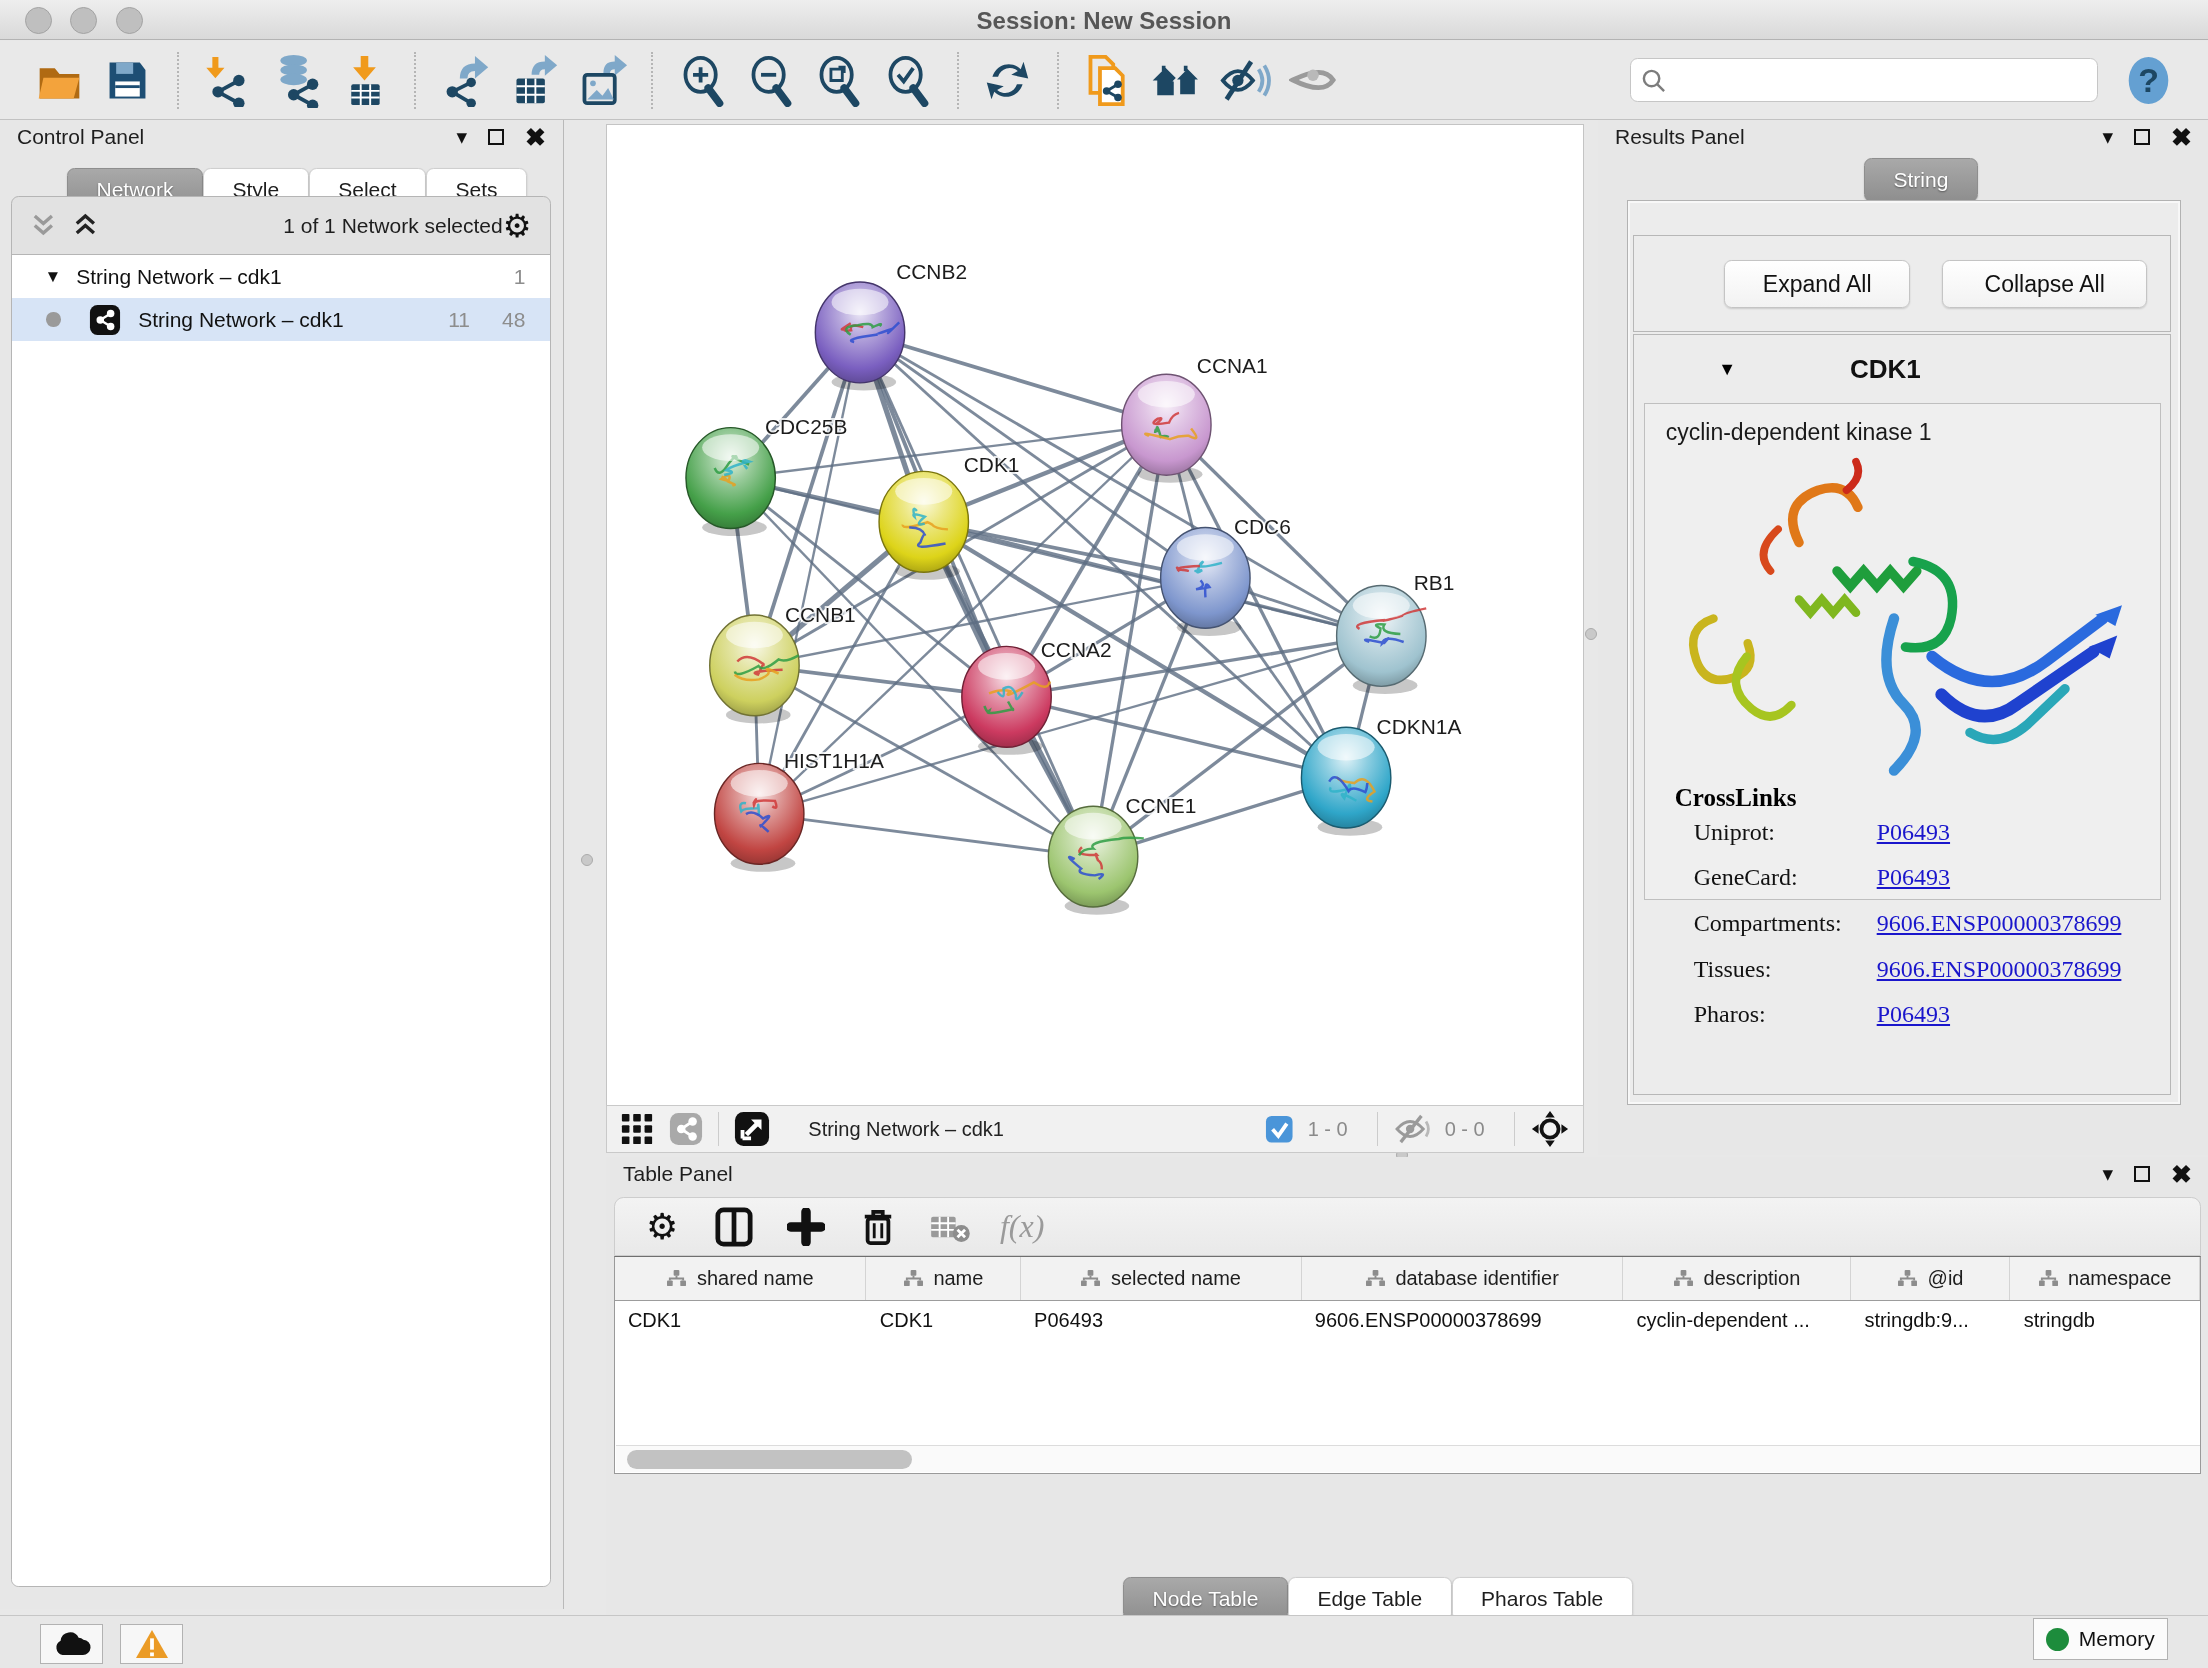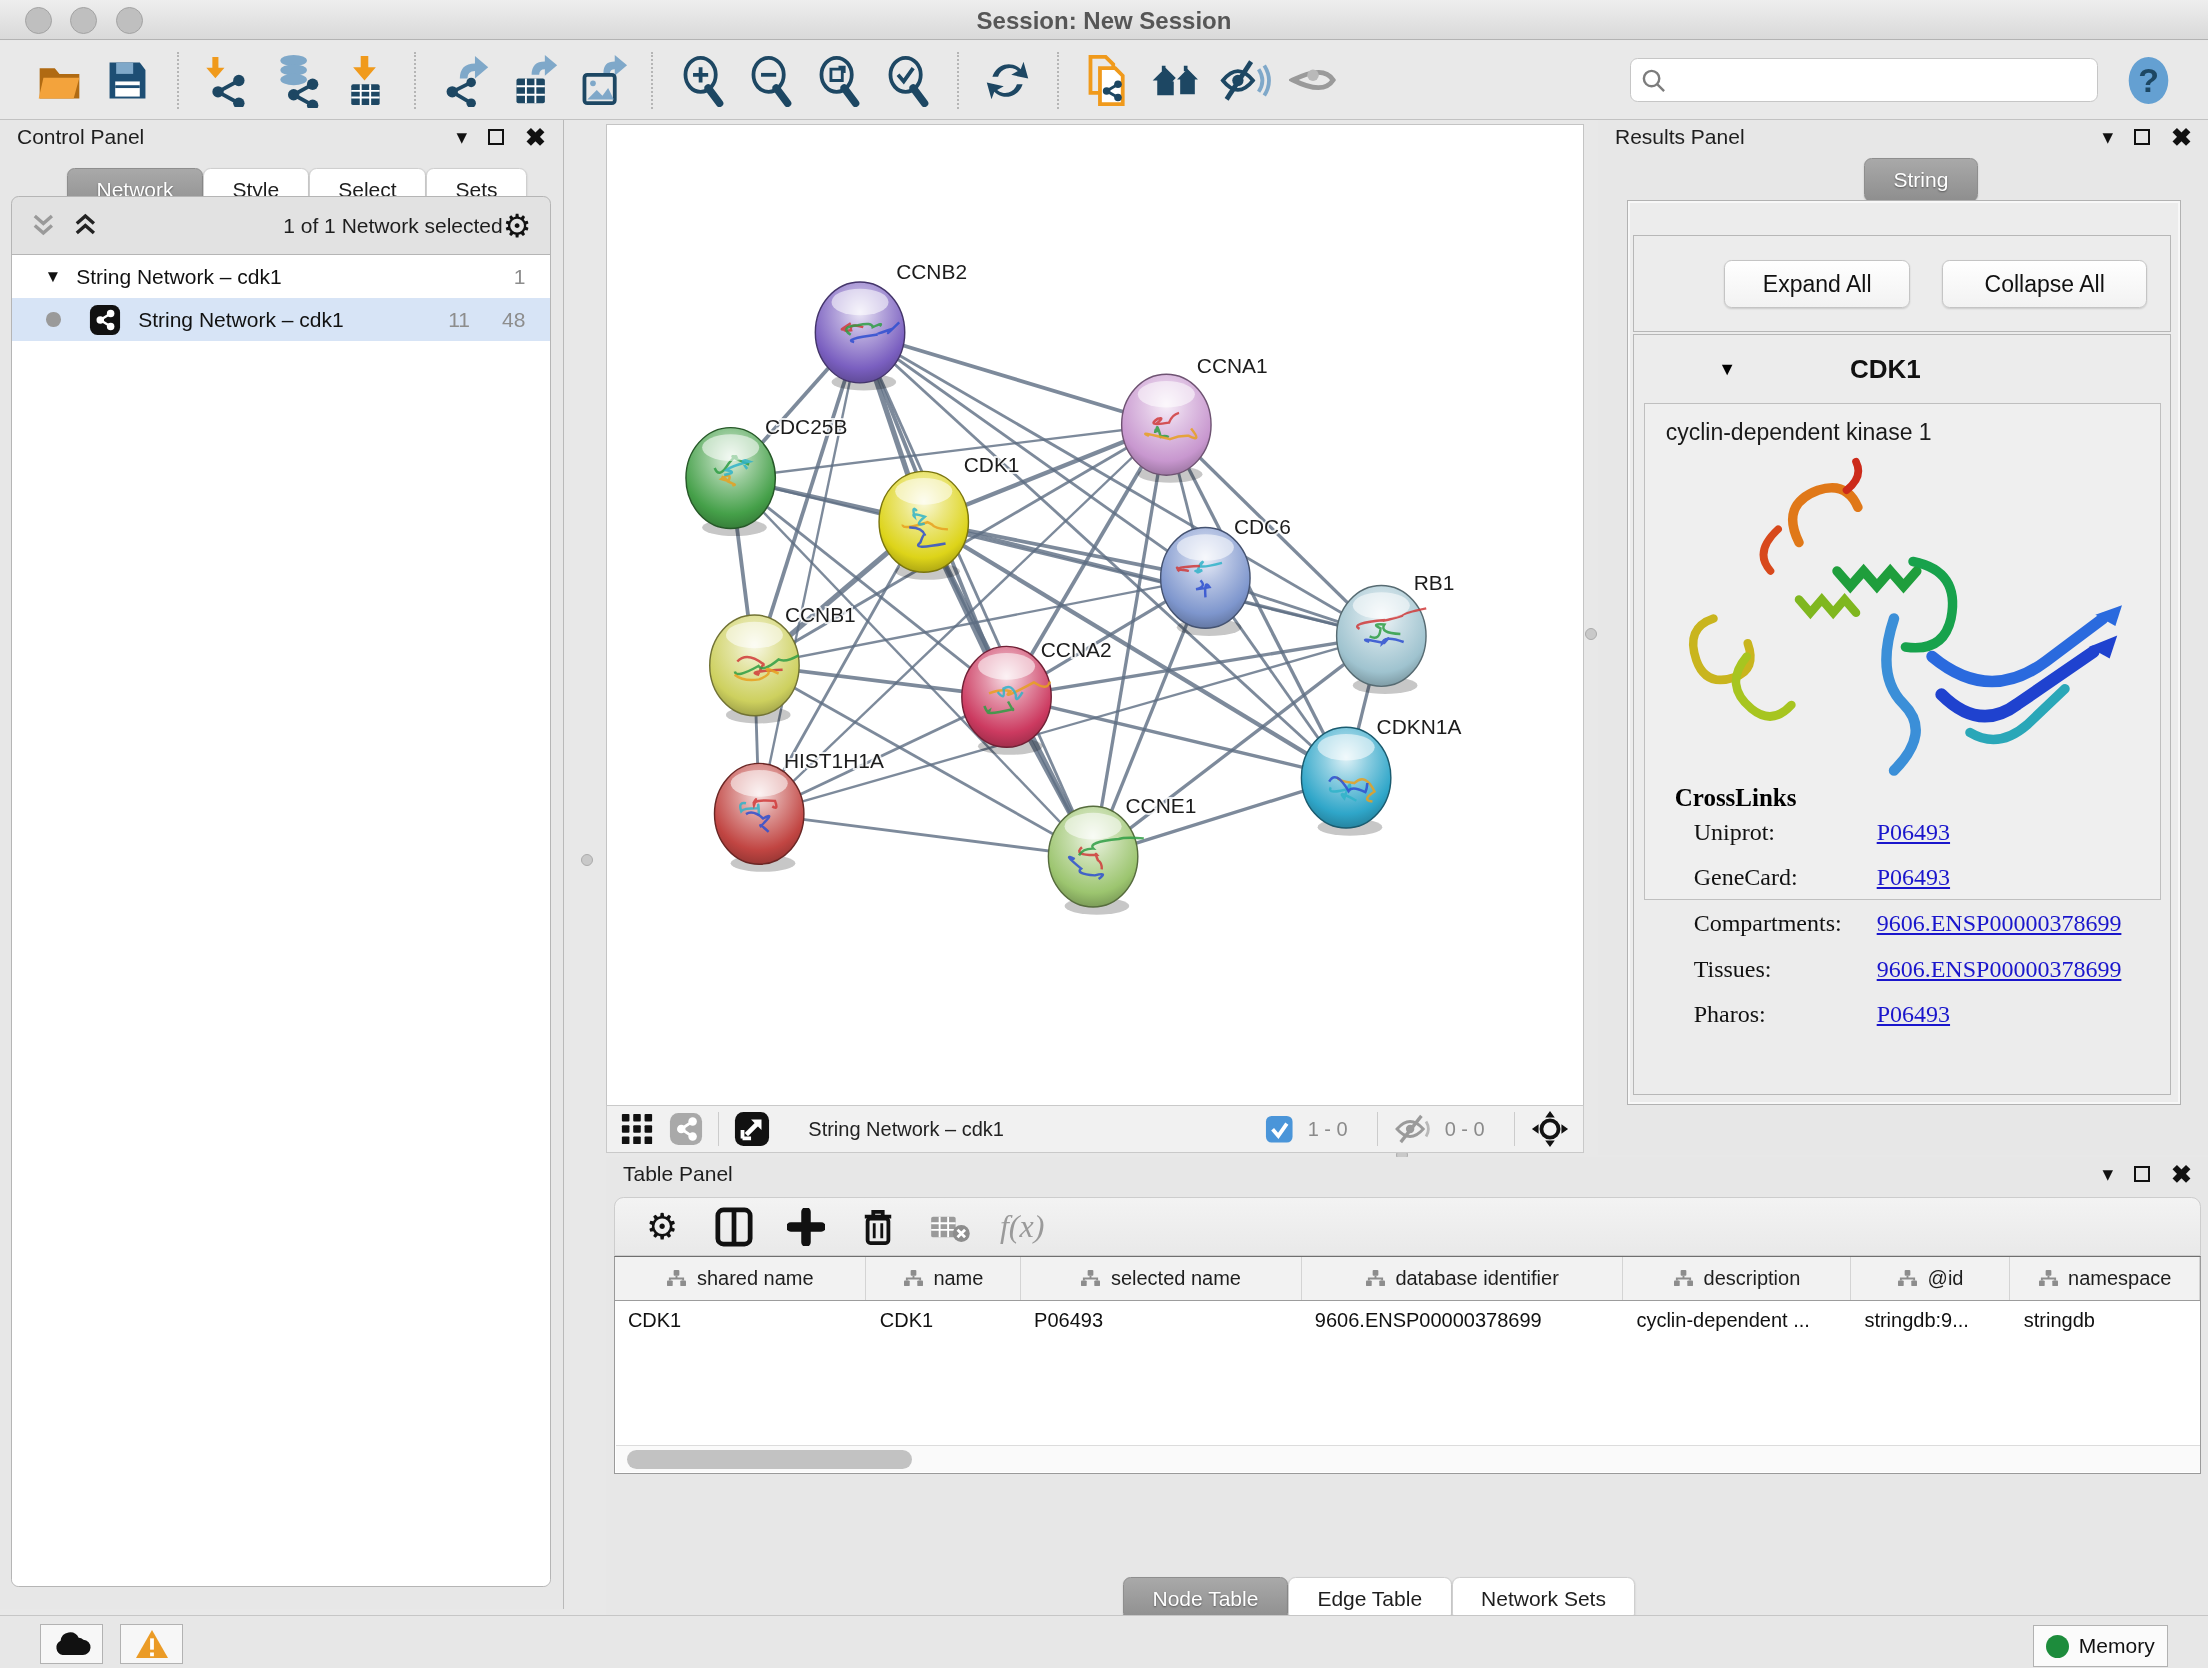--- a/index.html
+++ b/index.html
@@ -108,21 +108,21 @@
     background:#fafafa; border-top:1px solid #dcdcdc; }
   .hthumb { position:absolute; left:11.4px; top:3.8px; width:285px; height:19px;
     background:#c2c2c2; border-radius:9.5px; }
   .tp-tabs { position:absolute; left:517px; top:420px; }
 
   
   .statusbar { position:absolute; left:0; top:1615px; width:2208px; height:53px;
     background:#e7e7e7; border-top:1px solid #c6c6c6; }
   .sbtn { position:absolute; top:7.6px; width:63px; height:40px; background:#f7f7f7;
     border:1.9px solid #b2b2b2; display:flex; align-items:center; justify-content:center; }
-  .membtn { position:absolute; right:40px; top:9px; width:135px; height:42px;
+  .membtn { position:absolute; right:40px; top:2px; width:135px; height:42px;
     background:#fbfbfb; border:1.9px solid #b2b2b2; display:flex; align-items:center;
     justify-content:center; gap:9.5px; font-size:21px; color:#111; }
   .gdot { width:23px; height:23px; border-radius:50%; background:#1d8c3c; }
 
   svg text { font-family:"Liberation Sans", sans-serif; }
 </style>
 </head>
 <body>
 
 <div class="titlebar">
@@ -823,21 +823,21 @@
           <div class="td tc6">stringdb</div>
         </div>
       </div>
     <div class="hscroll">
       <div class="hthumb"></div>
     </div>
   </div>
   <div class="tp-tabs tabrow" id="tp-tabs">
       <div class="tab sel">Node Table</div>
       <div class="tab">Edge Table</div>
-      <div class="tab">Network Sets</div>
+      <div class="tab">Pharos Table</div>
     </div>
 </div>
 
 <div class="statusbar">
   <div class="sbtn" style="left:40px">
     <svg width="38" height="27" viewBox="0 0 40 28">
       <path d="M10 26 a8 8 0 0 1-2-15 a10 10 0 0 1 19-3 a7 7 0 0 1 5 2 a7 7 0 0 1-1 16 z" fill="#111"></path>
     </svg>
   </div>
   <div class="sbtn" style="left:120px">

